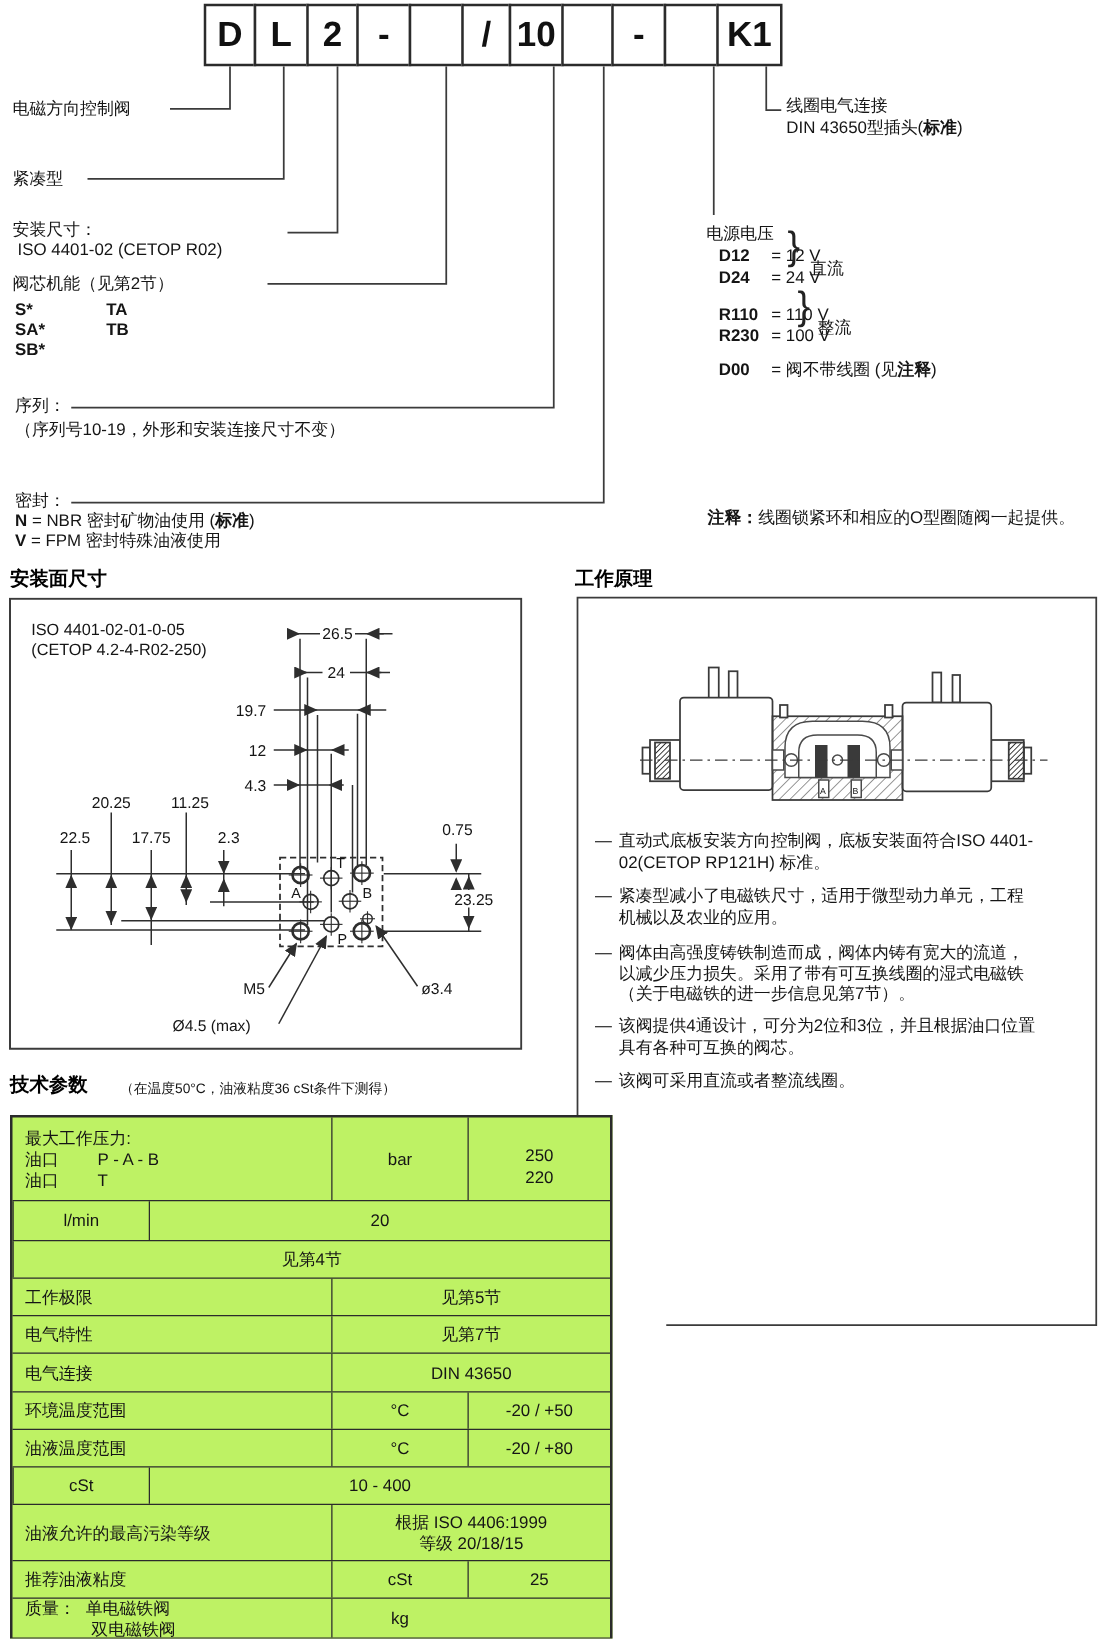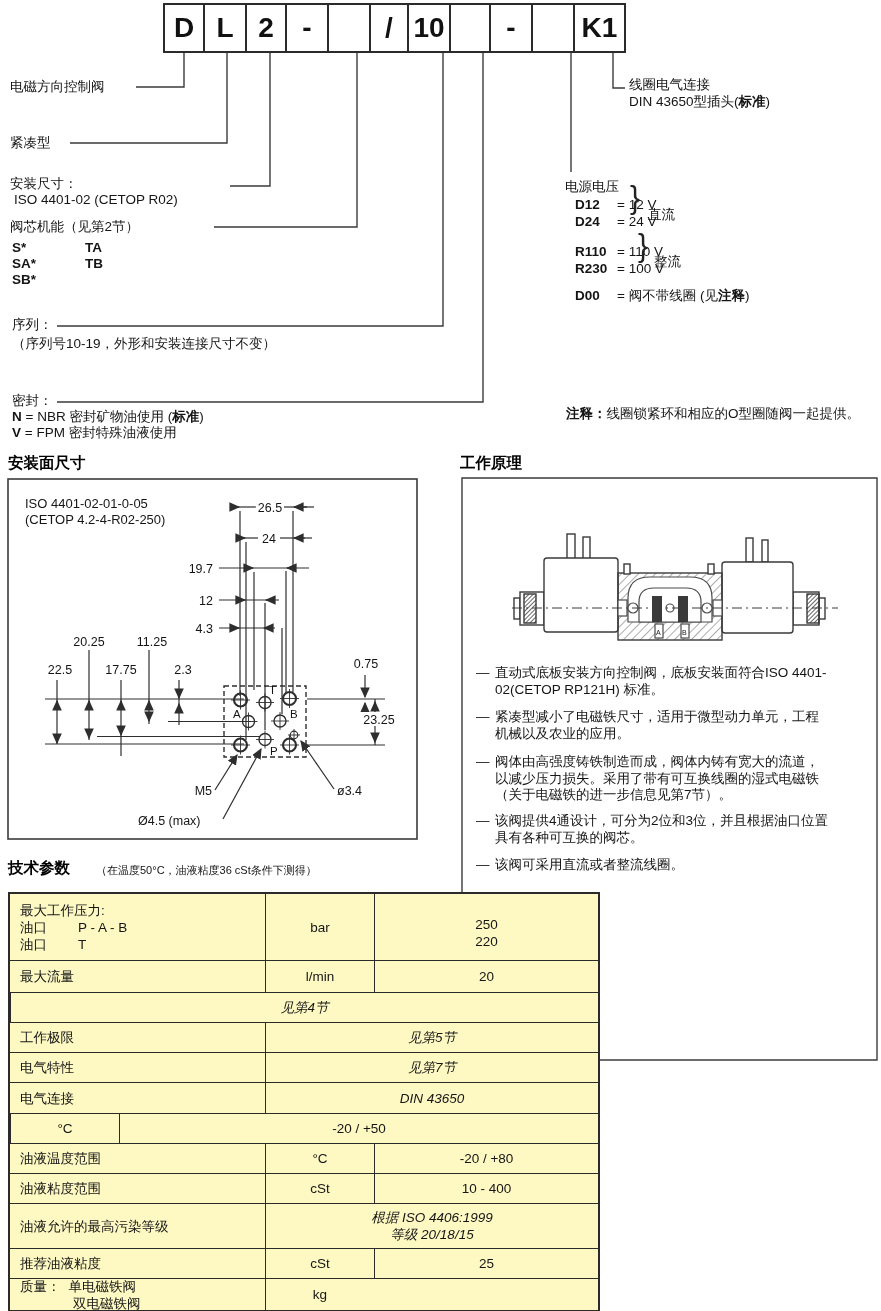--- a/index.html
+++ b/index.html
@@ -19,29 +19,29 @@
   .vrow{position:absolute;white-space:nowrap;padding-left:12px;}
   .vcode{display:inline-block;width:42px;font-weight:bold;}
   .brace{position:absolute;font-size:30px;font-weight:400;transform:scaleY(1.05);color:#222;}
   
   .sec-title{position:absolute;font-size:15.5px;font-weight:bold;color:#000;white-space:nowrap;}
   
   .bullet{position:absolute;display:flex;width:400px;}
   .bullet .mk{width:19px;flex:none;font-size:13.5px;line-height:16.5px;}
   .bullet .tx{font-size:13.5px;line-height:16.5px;white-space:nowrap;}
   
-  .spec-table{position:absolute;left:8px;top:892px;width:592px;box-sizing:border-box;
-              border:2px solid #2b2b2b;background:#fef9c3;}
+  .spec-table{position:absolute;left:8px;top:892px;width:482px;box-sizing:border-box;
+              border:2px solid #2b2b2b;background:#bef264;}
   .sr{display:flex;box-sizing:border-box;border-top:1.5px solid #2b2b2b;}
   .sr.first{border-top:none;}
   .sc{box-sizing:border-box;display:flex;align-items:center;font-size:13.5px;}
   .sc1{flex:none;width:255px;padding-left:10px;flex-direction:column;align-items:flex-start;justify-content:center;}
   .sc2{flex:none;width:109px;border-left:1.5px solid #2b2b2b;justify-content:center;}
   .sc3{flex:1;border-left:1.5px solid #2b2b2b;justify-content:center;flex-direction:column;}
-  .scspan{flex:1;border-left:1.5px solid #2b2b2b;justify-content:center;flex-direction:column;font-style:italic;}
+  .scspan{flex:1;border-left:1.5px solid #2b2b2b;justify-content:center;flex-direction:column;}
   .sc .ln{line-height:17px;white-space:nowrap;}
   .portgap{display:inline-block;width:58px;}
   svg text{font-family:"Liberation Sans","DejaVu Sans",sans-serif;fill:#151515;}
 </style>
 </head>
 <body>
 
 <div id="page">
 
   <svg class="abs" style="left:0;top:0;" width="881" height="1311" viewBox="0 0 881 1311">
@@ -376,23 +376,20 @@
         <span class="ln"><span class="portgap">油口</span><span>T</span></span>
       </div>
       <div class="sc sc2">bar</div>
       <div class="sc sc3" style="justify-content:center;padding-top:12px;">
         <span class="ln">250</span>
         <span class="ln">220</span>
       </div>
     </div>
 
     <div class="sr" style="height:32px">
-      <div class="sc sc1">
-          <span class="ln">最大流量</span>
-        </div>
       <div class="sc sc2">l/min</div>
       <div class="sc sc3">20</div>
     </div>
 
     <div class="sr" style="height:30px">
       <div class="sc scspan">见第4节</div>
     </div>
 
     <div class="sr" style="height:30px">
       <div class="sc sc1">
@@ -409,36 +406,36 @@
     </div>
 
     <div class="sr" style="height:31px">
       <div class="sc sc1">
           <span class="ln">电气连接</span>
         </div>
       <div class="sc scspan">DIN 43650</div>
     </div>
 
     <div class="sr" style="height:30px">
+      <div class="sc sc1">
+          <span class="ln">环境温度范围</span>
+        </div>
       <div class="sc sc2">°C</div>
       <div class="sc sc3">-20 / +50</div>
     </div>
 
     <div class="sr" style="height:30px">
       <div class="sc sc1">
           <span class="ln">油液温度范围</span>
         </div>
       <div class="sc sc2">°C</div>
       <div class="sc sc3">-20 / +80</div>
     </div>
 
     <div class="sr" style="height:30px">
-      <div class="sc sc1">
-          <span class="ln">油液粘度范围</span>
-        </div>
       <div class="sc sc2">cSt</div>
       <div class="sc sc3">10 - 400</div>
     </div>
 
     <div class="sr" style="height:45px">
       <div class="sc sc1">
           <span class="ln">油液允许的最高污染等级</span>
         </div>
       <div class="sc scspan">
         <span class="ln">根据 ISO 4406:1999</span>

